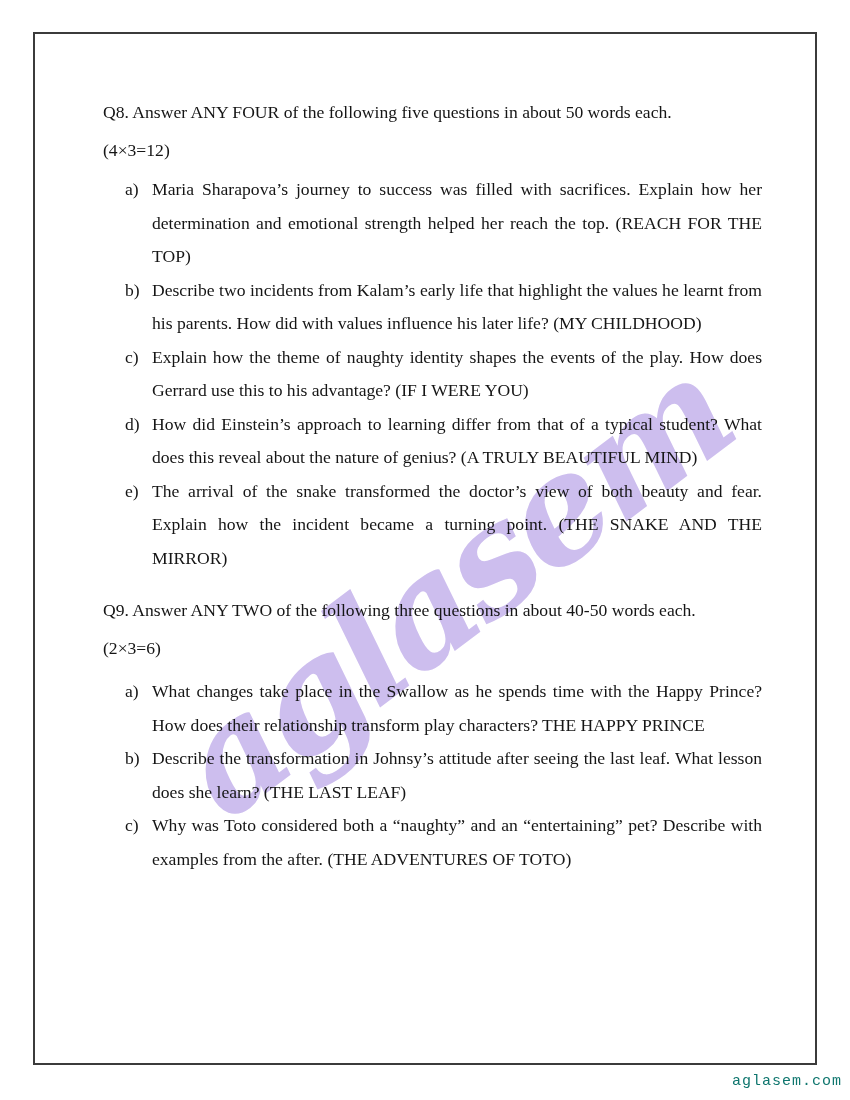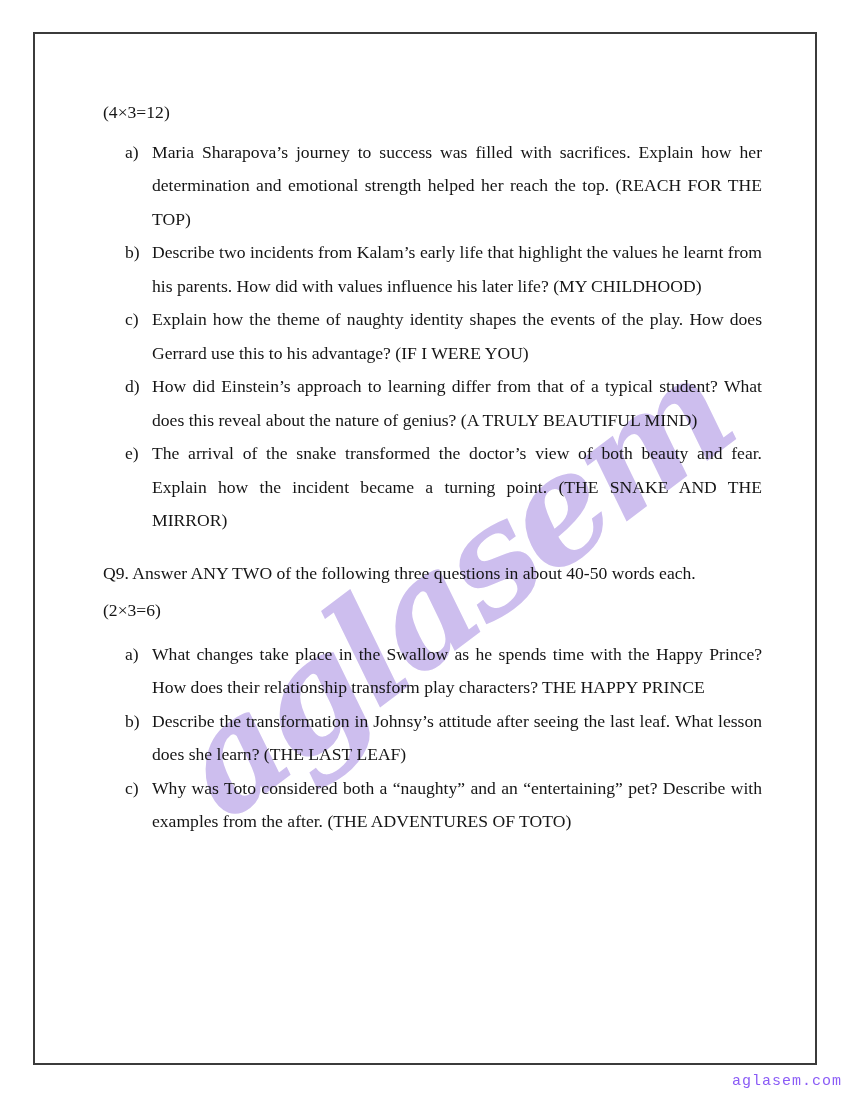--- a/index.html
+++ b/index.html
@@ -75,35 +75,36 @@
   .qblock-2 .q-marks {
     margin-bottom: 10px;
   }
   .footer-link {
     position: absolute;
     right: 8px;
     bottom: 10px;
     font-family: "Liberation Mono", monospace;
     font-size: 15px;
     letter-spacing: 1px;
-    color: #8b5cf6;
+    color: #0f766e;
     z-index: 2;
     text-decoration: none;
     cursor: pointer;
   }
 </style>
 </head>
 <body>
 
 <div class="watermark">aglasem</div>
 
 <div class="sheet">
   <div class="content">
 
     <section class="qblock qblock-1">
+      <div class="q-heading"><span>Q8.</span> <span>Answer ANY FOUR of the following five questions in about 50 words each.</span></div>
       <div class="q-marks">(4×3=12)</div>
 
       <div class="item">
         <span class="letter">a)</span>
         <span class="itext">Maria Sharapova’s journey to success was filled with sacrifices. Explain how her determination and emotional strength helped her reach the top. (REACH FOR THE TOP)</span>
       </div>
       <div class="item">
         <span class="letter">b)</span>
         <span class="itext">Describe two incidents from Kalam’s early life that highlight the values he learnt from his parents. How did with values influence his later life? (MY CHILDHOOD)</span>
       </div>

